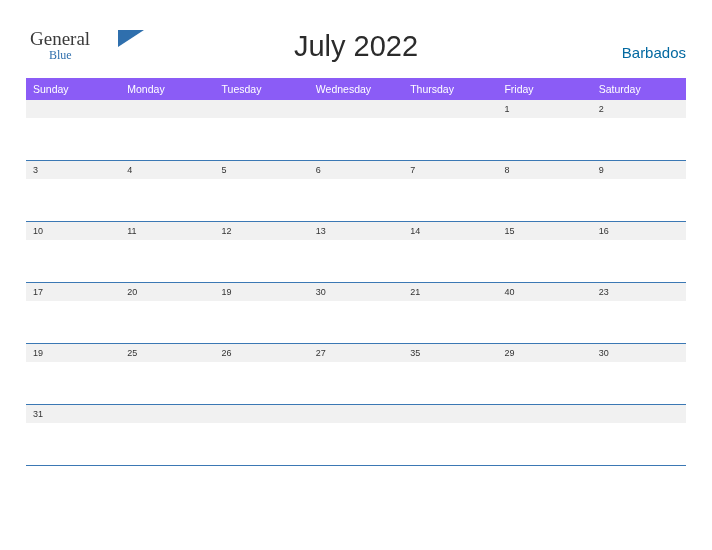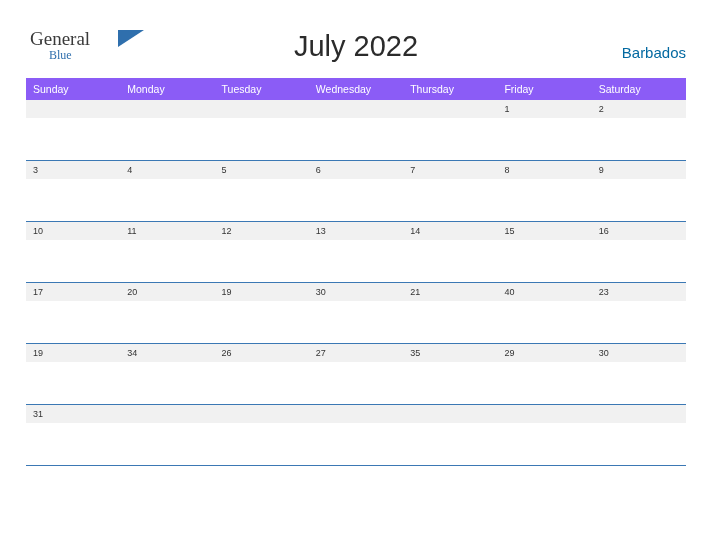--- a/index.html
+++ b/index.html
@@ -248,21 +248,21 @@
           </td>
         <td>
             <div class="daycell"><span class="band"></span><span class="daynum">23</span></div>
           </td>
       </tr>
       <tr>
         <td>
             <div class="daycell"><span class="band"></span><span class="daynum">19</span></div>
           </td>
         <td>
-            <div class="daycell"><span class="band"></span><span class="daynum">34</span></div>
+            <div class="daycell"><span class="band"></span><span class="daynum">25</span></div>
           </td>
         <td>
             <div class="daycell"><span class="band"></span><span class="daynum">26</span></div>
           </td>
         <td>
             <div class="daycell"><span class="band"></span><span class="daynum">27</span></div>
           </td>
         <td>
             <div class="daycell"><span class="band"></span><span class="daynum">35</span></div>
           </td>

